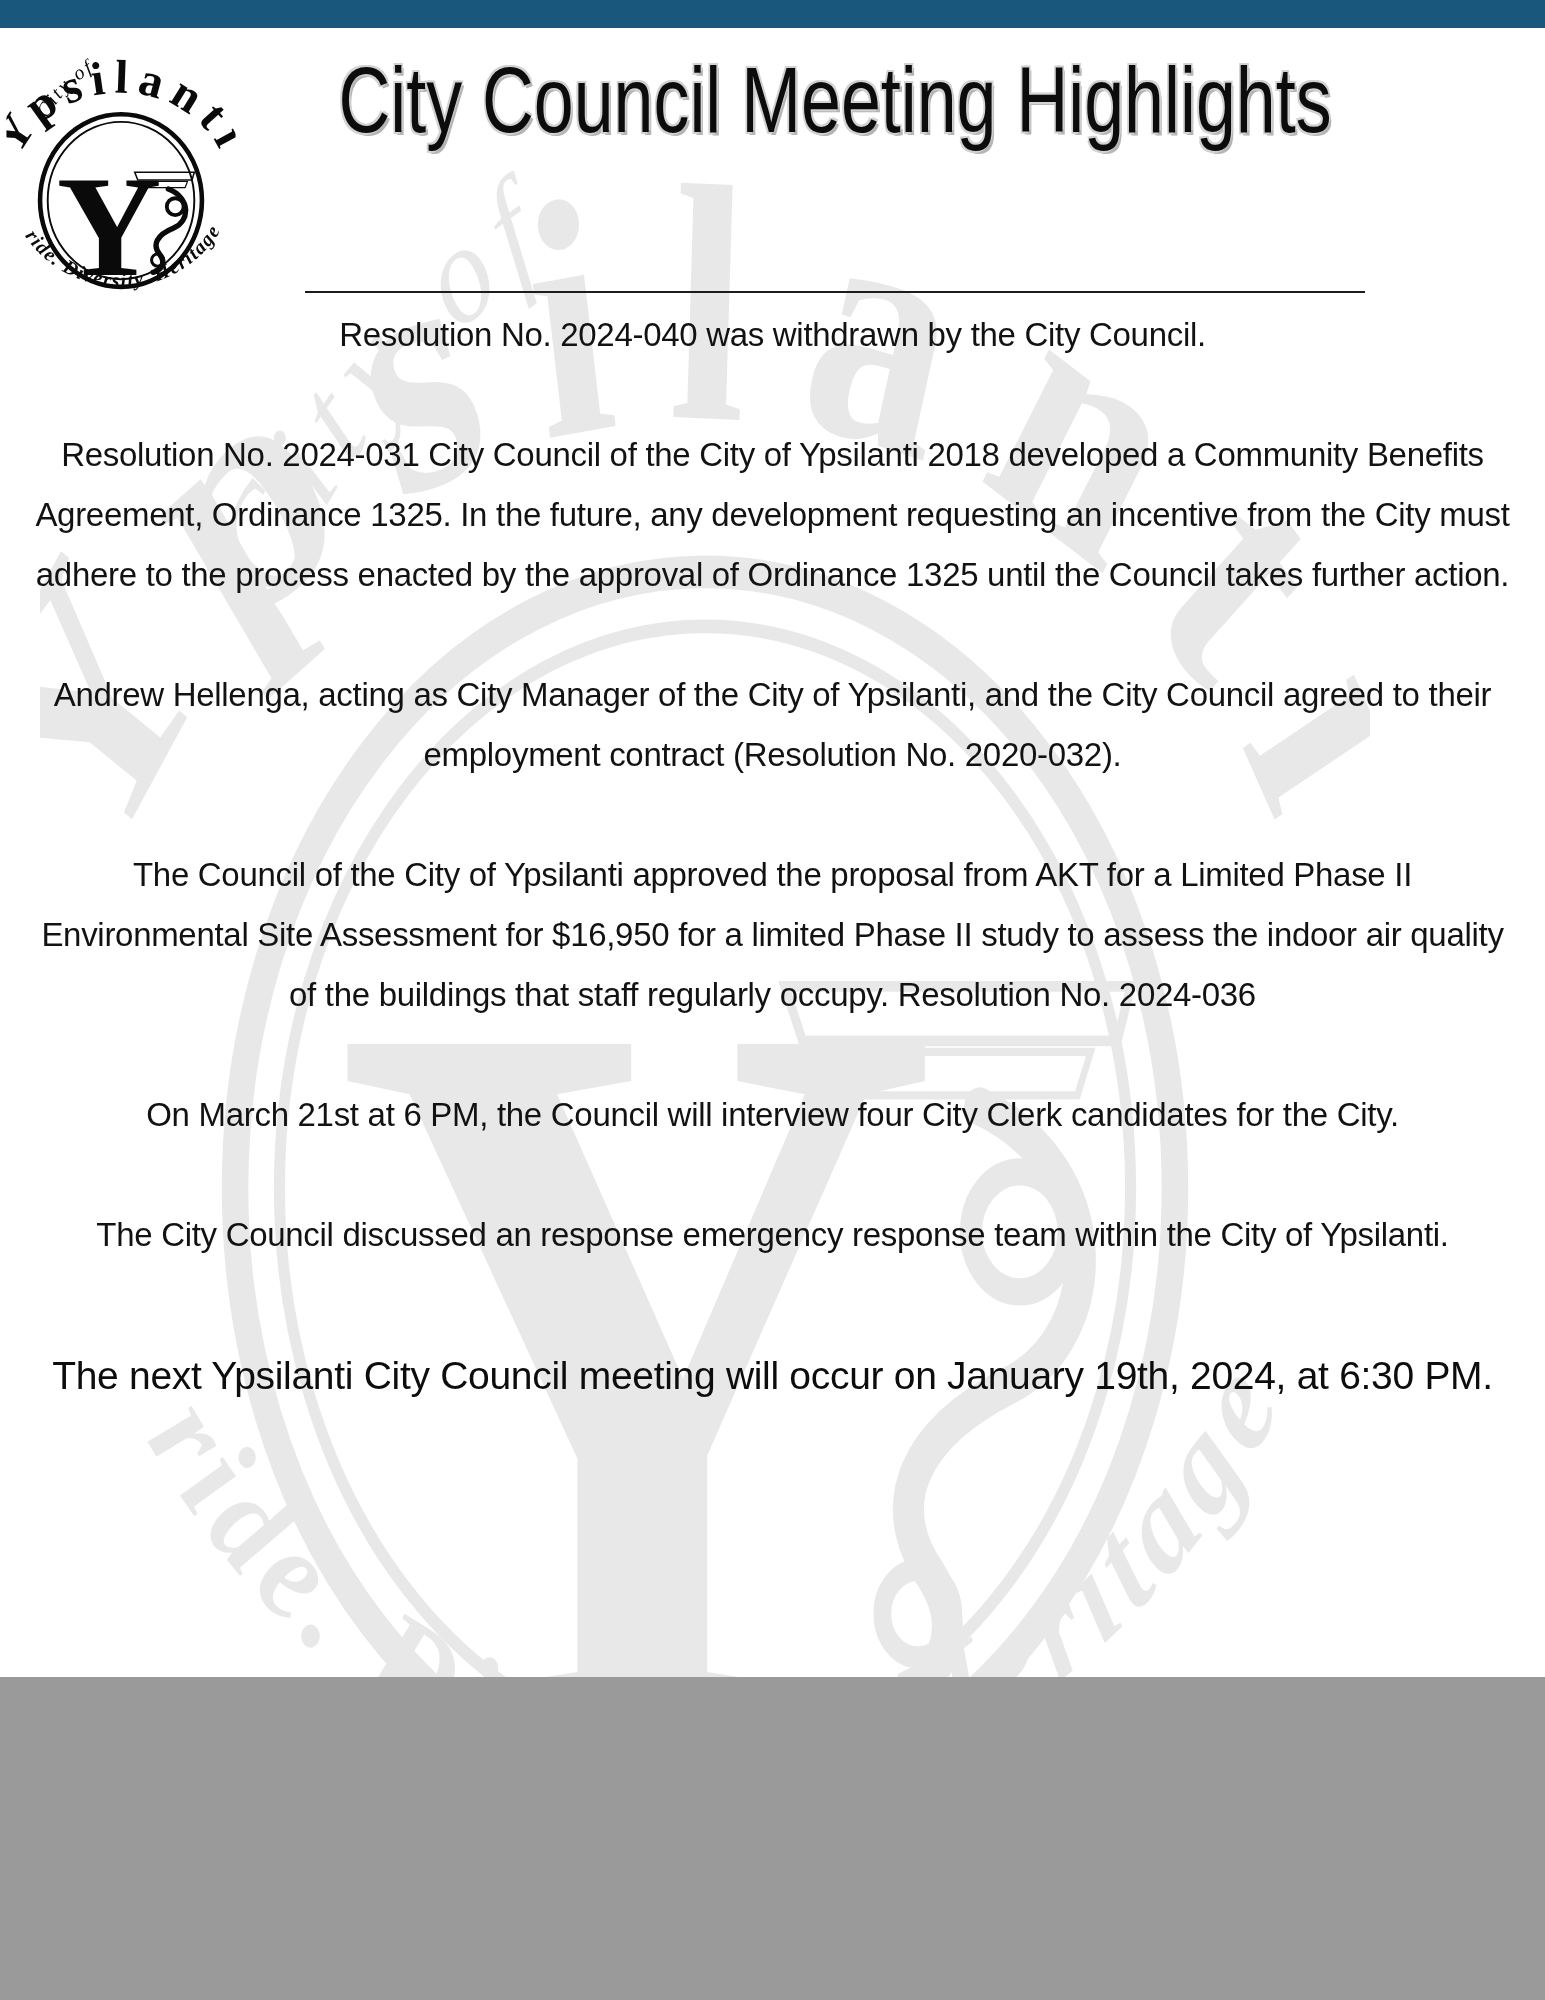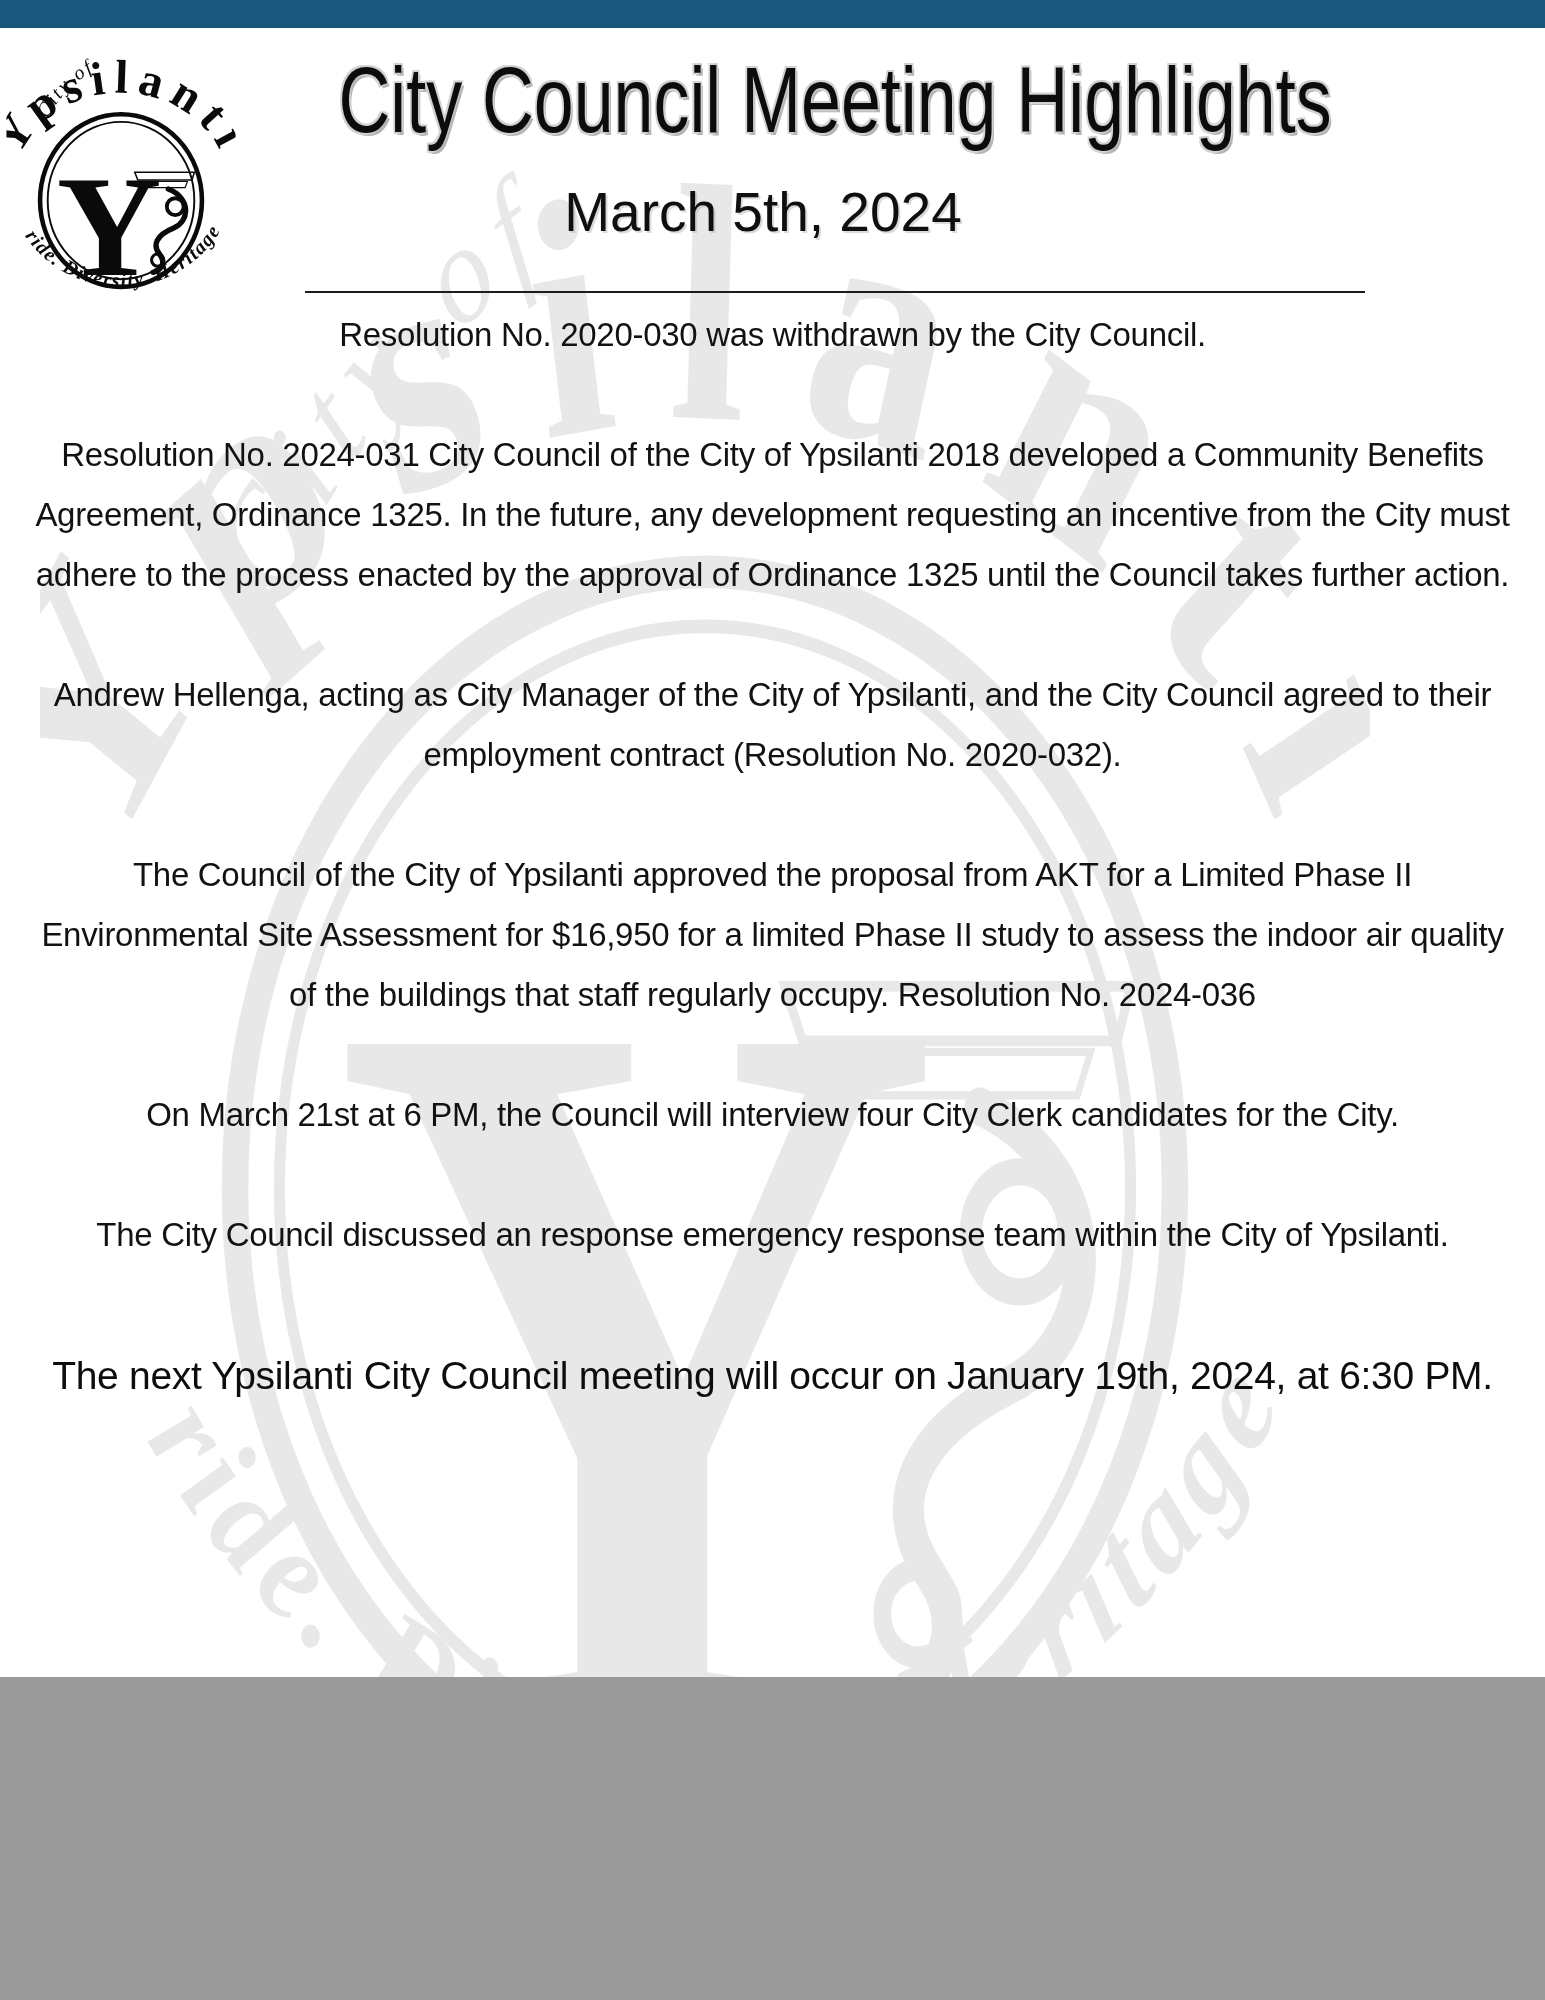--- a/index.html
+++ b/index.html
@@ -115,25 +115,24 @@
     </svg>
   </div>
 
   <div class="logo">
     <svg viewBox="0 0 300 330">
       <use href="#ypsi-logo"></use>
     </svg>
   </div>
 
   <div class="page-title">City Council Meeting Highlights</div>
-  <div class="page-date">March 5th, 2024</div>
   <div class="header-rule"></div>
 
   <div class="doc-body">
-    <p>Resolution No. 2020-030 was withdrawn by the City Council.</p>
+    <p>Resolution No. 2024-040 was withdrawn by the City Council.</p>
     <p>Resolution No. 2024-031 City Council of the City of Ypsilanti 2018 developed a Community Benefits
 Agreement, Ordinance 1325. In the future, any development requesting an incentive from the City must
 adhere to the process enacted by the approval of Ordinance 1325 until the Council takes further action.</p>
     <p>Andrew Hellenga, acting as City Manager of the City of Ypsilanti, and the City Council agreed to their
 employment contract (Resolution No. 2020-032).</p>
     <p>The Council of the City of Ypsilanti approved the proposal from AKT for a Limited Phase II
 Environmental Site Assessment for $16,950 for a limited Phase II study to assess the indoor air quality
 of the buildings that staff regularly occupy. Resolution No. 2024-036</p>
     <p>On March 21st at 6 PM, the Council will interview four City Clerk candidates for the City.</p>
     <p>The City Council discussed an response emergency response team within the City of Ypsilanti.</p>

